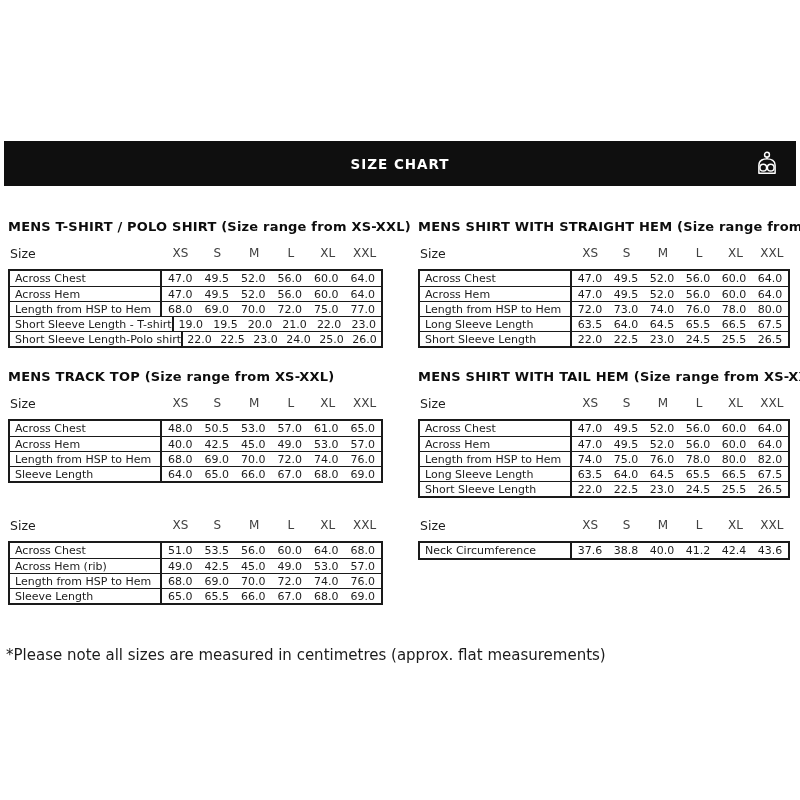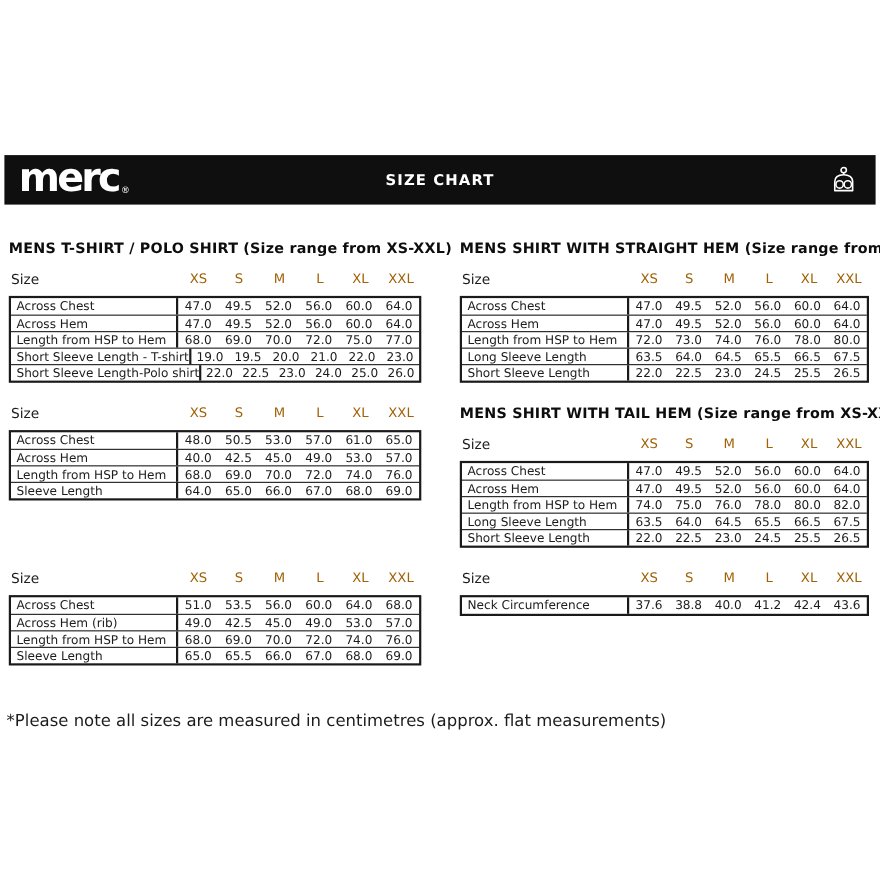--- a/index.html
+++ b/index.html
@@ -64,21 +64,21 @@
   }
   .size-label {
     flex: 0 0 154px;
     font-size: 12.5px; color: #1c1c1c;
     padding-left: 2px;
   }
   .cols {
     flex: 1;
     display: grid; grid-template-columns: repeat(6, 1fr);
     text-align: center;
-    font-size: 12px; color: #a16207;
+    font-size: 12px; color: #404040;
   }
   .tbody {
     border: 2px solid #1a1a1a;
     background: #ffffff;
   }
   .trow {
     display: flex; align-items: stretch;
     height: 15px;
   }
   .trow + .trow { border-top: 1.5px solid #1a1a1a; }
@@ -101,24 +101,20 @@
   .footnote {
     position: absolute;
     left: 6px; top: 646px;
     font-size: 15px; color: #1c1c1c;
   }
 </style>
 </head>
 <body>
 
 <header class="topbar">
-  <div class="logo">
-    <span class="word">merc</span>
-    <span class="reg">®</span>
-  </div>
   <div class="bar-title">SIZE CHART</div>
   <svg class="crown" viewBox="0 0 32 33" fill="none" stroke="#ffffff" stroke-width="1.8" stroke-linejoin="round">
     <circle cx="16" cy="5" r="3"></circle>
     <path d="M16 8 V10.2"></path>
     <path d="M6 28 V18 C6 12.6 10.5 10.2 16 10.2 C21.5 10.2 26 12.6 26 18 V28 Z"></path>
     <circle cx="11.4" cy="21" r="4.1"></circle>
     <circle cx="20.6" cy="21" r="4.1"></circle>
   </svg>
 </header>
 
@@ -262,20 +258,21 @@
             <span class="tval">23.0</span>
             <span class="tval">24.5</span>
             <span class="tval">25.5</span>
             <span class="tval">26.5</span>
           </div>
         </div>
       </div>
   </section>
 
   <section class="size-table">
+    <h2 class="tbl-title"><span>MENS TRACK TOP</span> <span>(Size range from XS-XXL)</span></h2>
     <div class="thead">
       <span class="size-label">Size</span>
       <div class="cols">
           <span class="col-h">XS</span>
           <span class="col-h">S</span>
           <span class="col-h">M</span>
           <span class="col-h">L</span>
           <span class="col-h">XL</span>
           <span class="col-h">XXL</span>
         </div>

